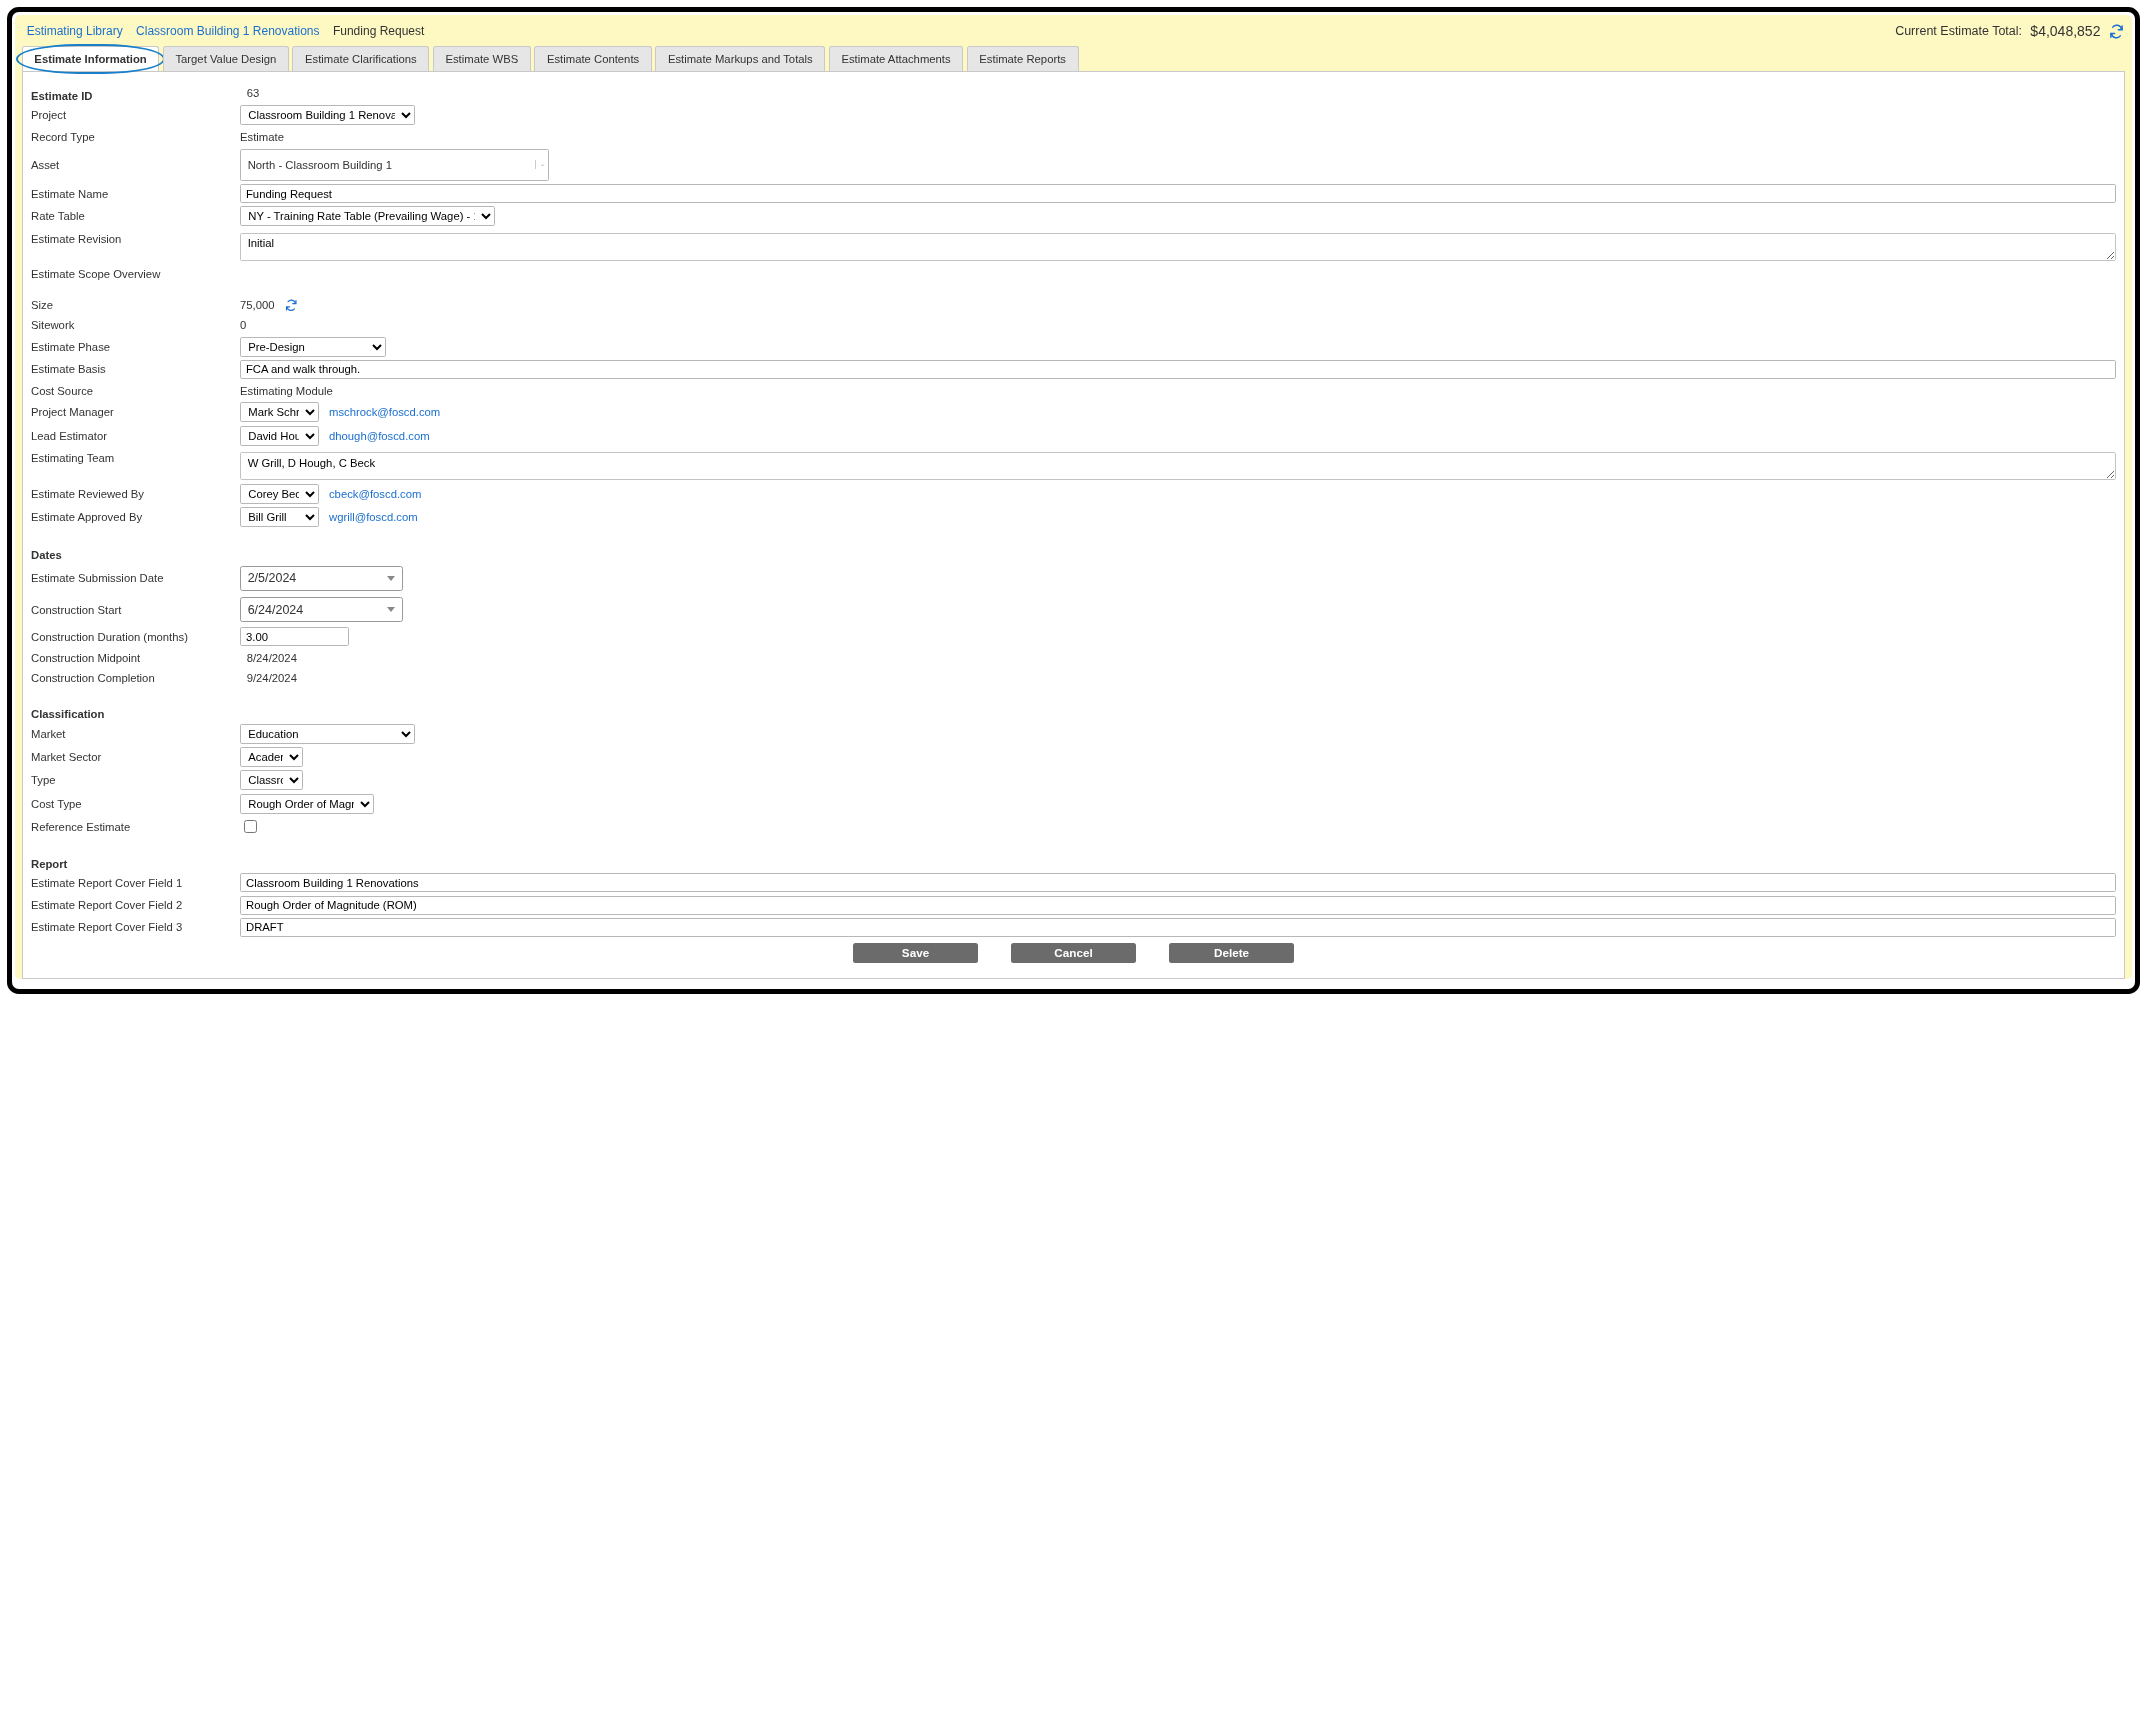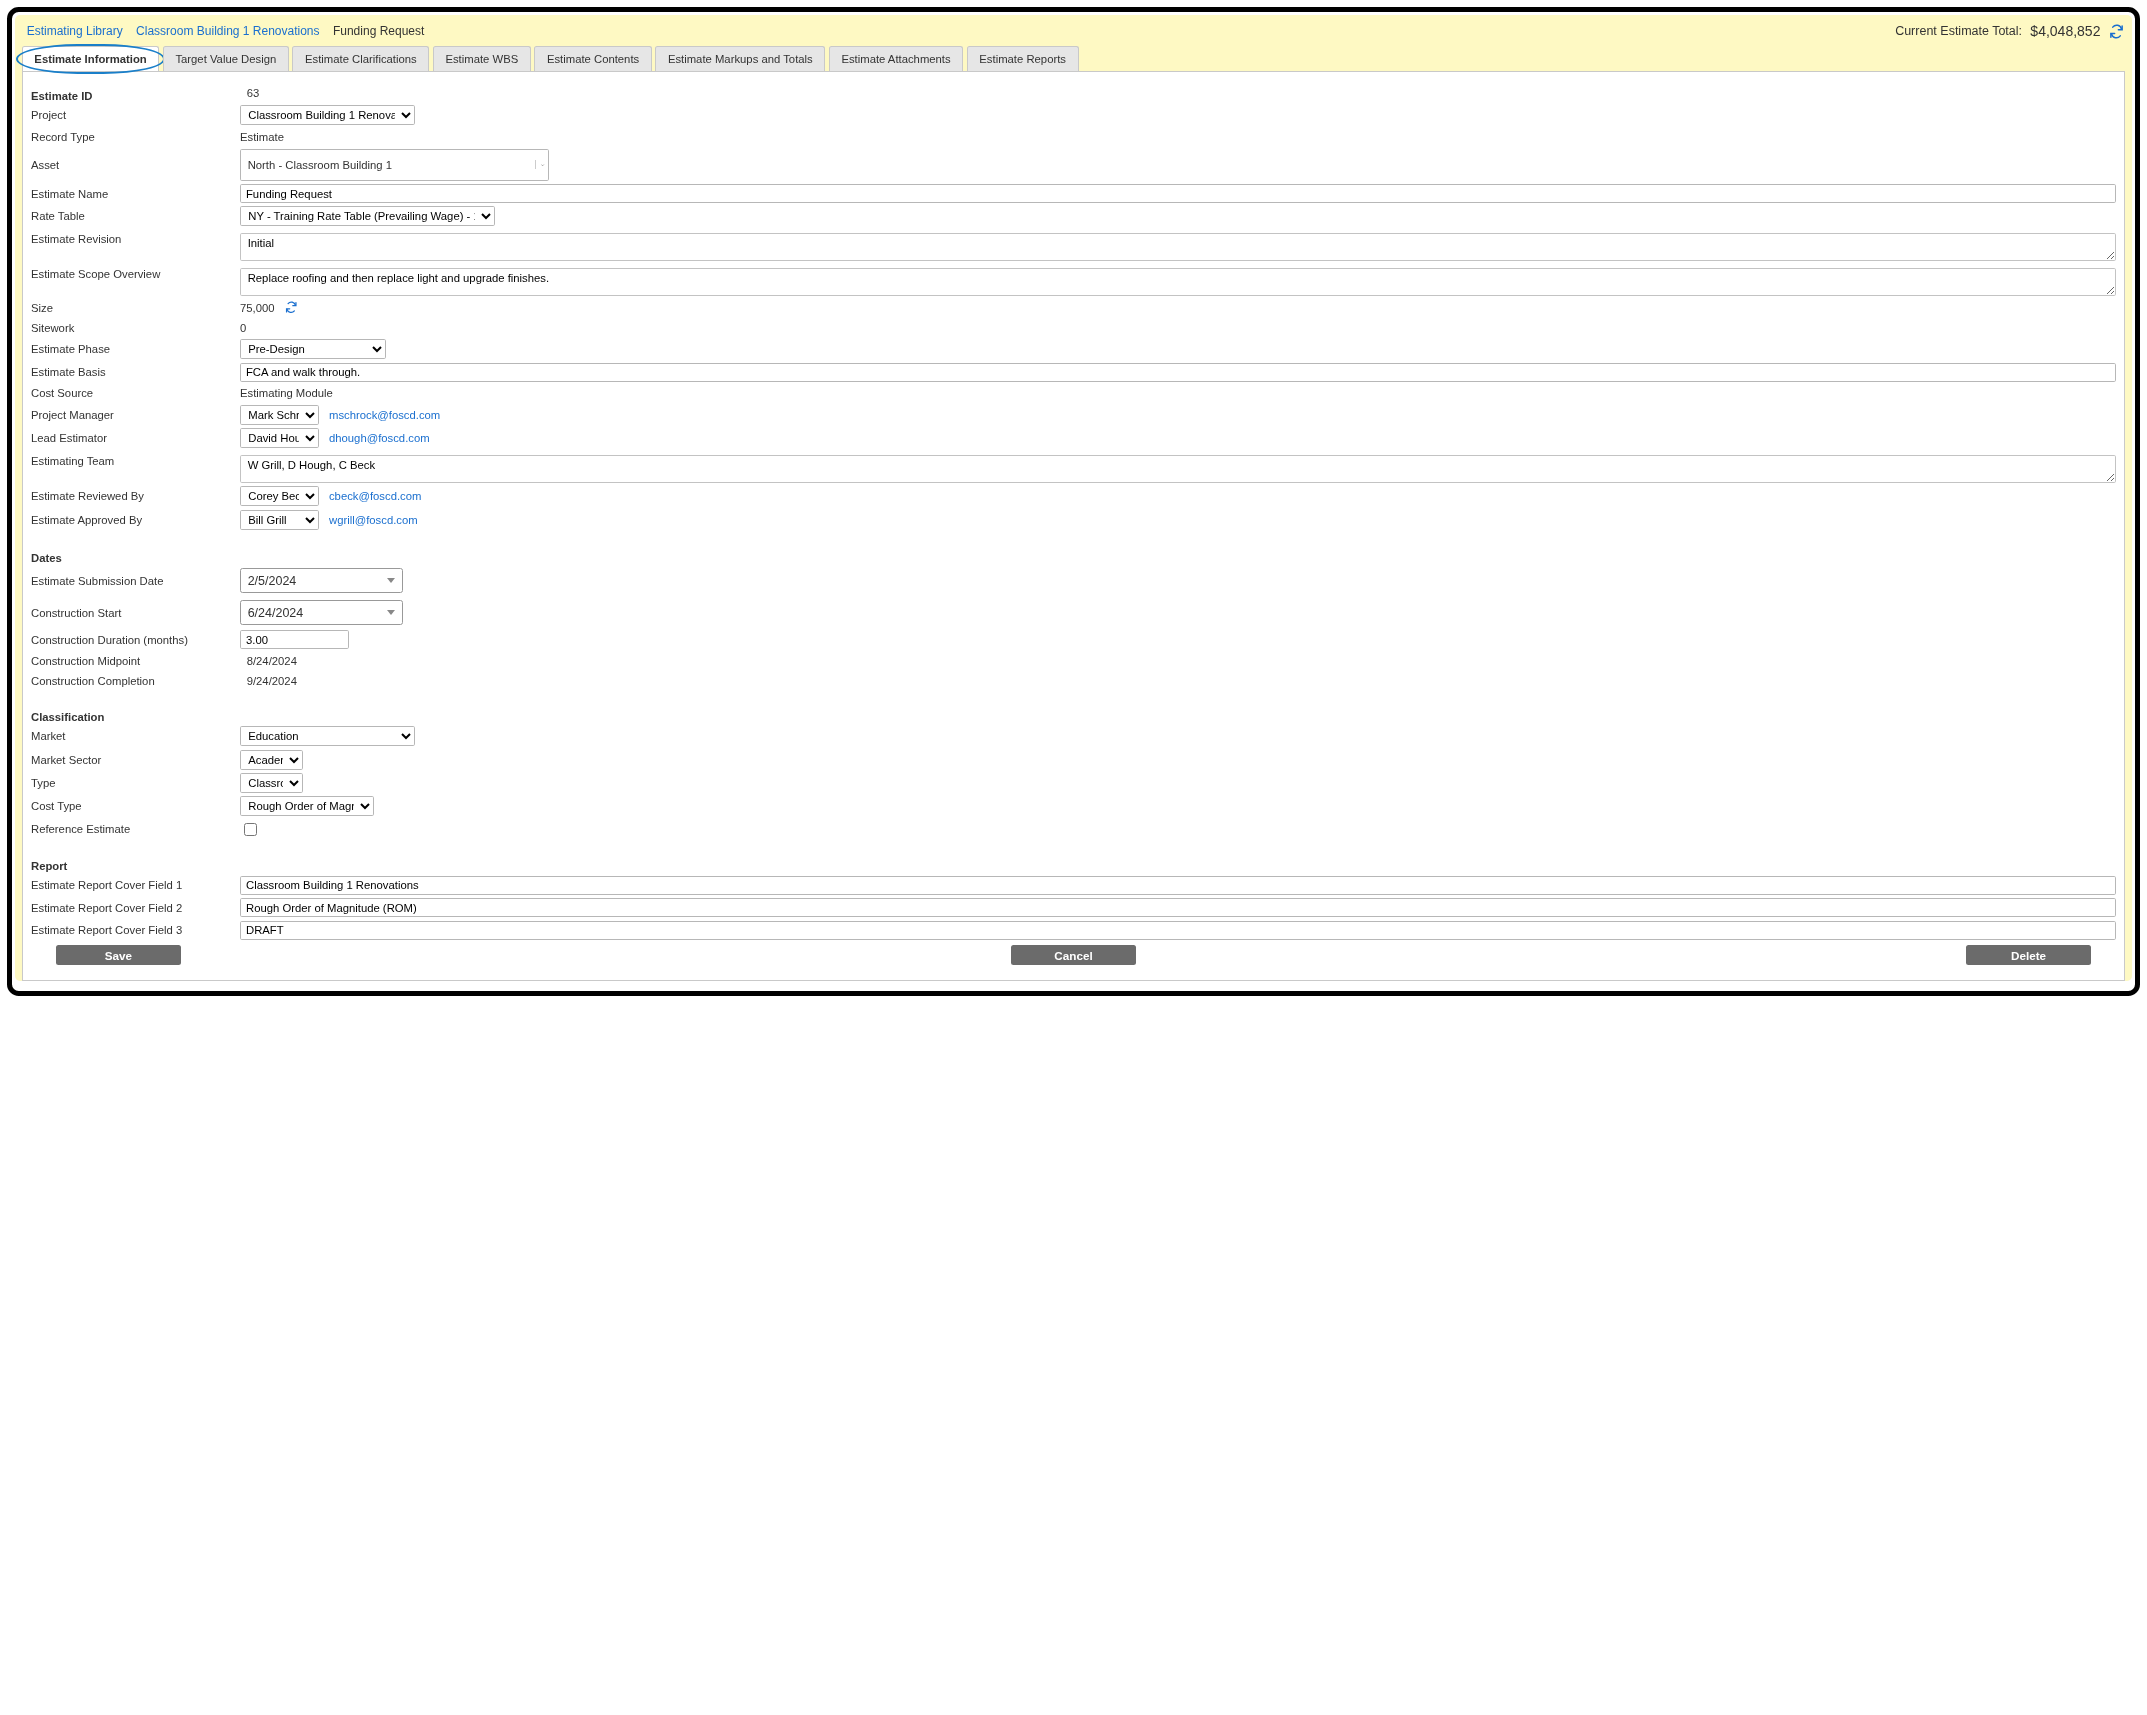--- a/index.html
+++ b/index.html
@@ -76,21 +76,21 @@
   }
   .combo .chev { width:9.2px; height:9.2px; border-left:0.8px solid #ccc; padding-left:5px; display:flex; align-items:center;}
   .datebox {
     display:flex; justify-content:space-between; align-items:center;
     border:0.8px solid #999; width:163px; height:25px; padding:0 6.7px;
     border-radius:2.5px; font-size:12.5px;
   }
   .datebox .tri {
     width:0;height:0;border-left:4.2px solid transparent;border-right:4.2px solid transparent;border-top:5px solid #888;
   }
-  .btn-row { display:flex; justify-content:space-between; padding:4px 25px 5px 25px; gap:33px;}
+  .btn-row { display:flex; justify-content:center; padding:4px 25px 5px 25px; gap:33px;}
   .action-btn {
     flex:0 0 auto; width:125px; height:20px;
     background:#6b6b6b; color:#fff; border:none;
     border-radius:2.5px; font-size:11.7px; cursor:pointer; font-weight:600;
   }
   .section-gap { height:11.7px; }
   .chev-svg{width:8.3px;height:8.3px;}
 </style>
 </head>
 <body>
@@ -178,23 +178,20 @@
 
     <div class="form-row tall">
           <div class="form-label">Estimate Revision</div>
       <div class="val-control">
             <textarea class="ctl" style="">Initial</textarea>
           </div>
         </div>
 
     <div class="form-row tall">
           <div class="form-label">Estimate Scope Overview</div>
-      <div class="val-control">
-            <textarea class="ctl" style="">Replace roofing and then replace light and upgrade finishes.</textarea>
-          </div>
         </div>
 
     <div class="form-row">
           <div class="form-label">Size</div>
       <div class="val-control">
             <span>75,000</span>
         <svg class="refresh-svg" style="width:12.5px;height:12.5px" viewBox="0 0 24 24" fill="none" stroke="#1a6fcf" stroke-width="2.4" stroke-linecap="round">
           <path d="M21 3v6h-6"></path>
               <path d="M3 21v-6h6"></path>
               <path d="M20 8A8 8 0 0 0 6 5"></path>

